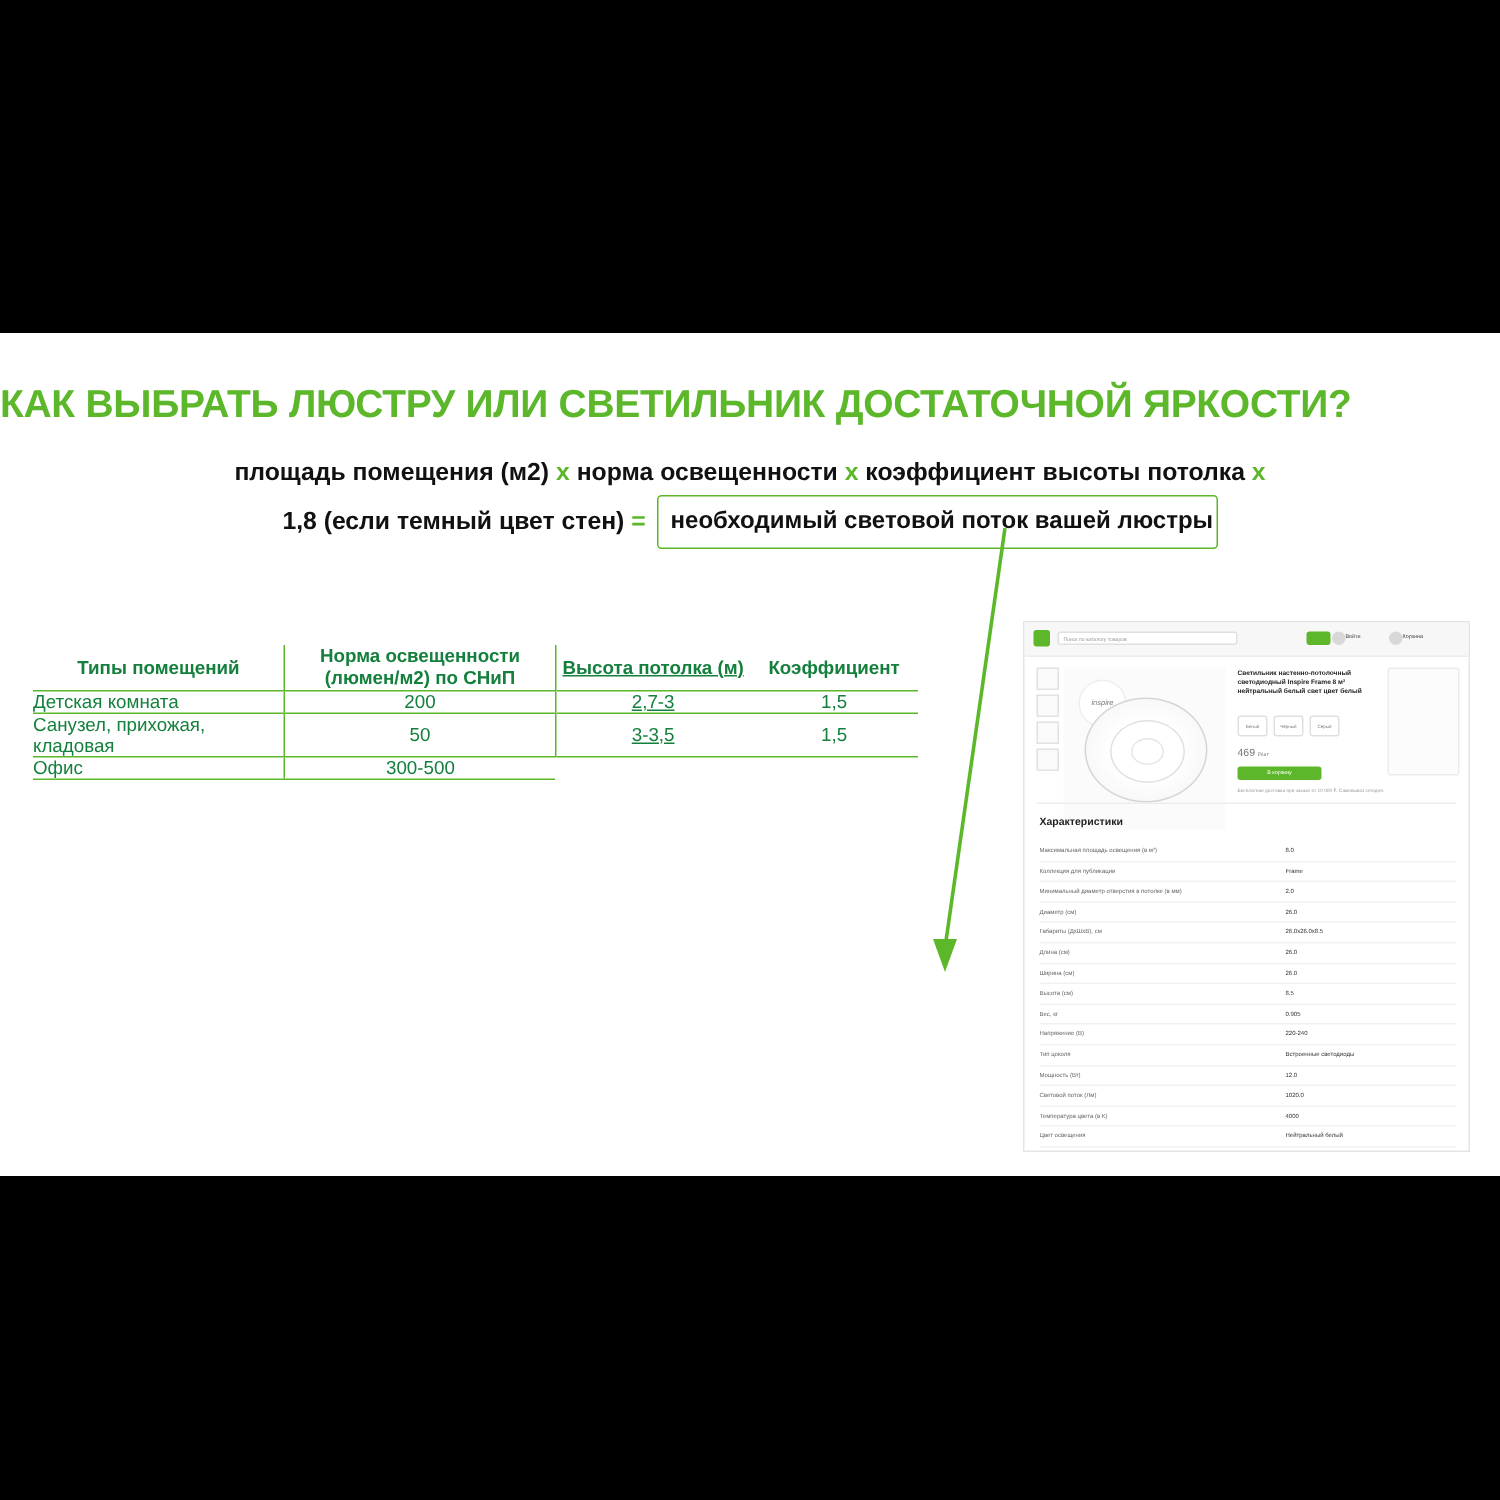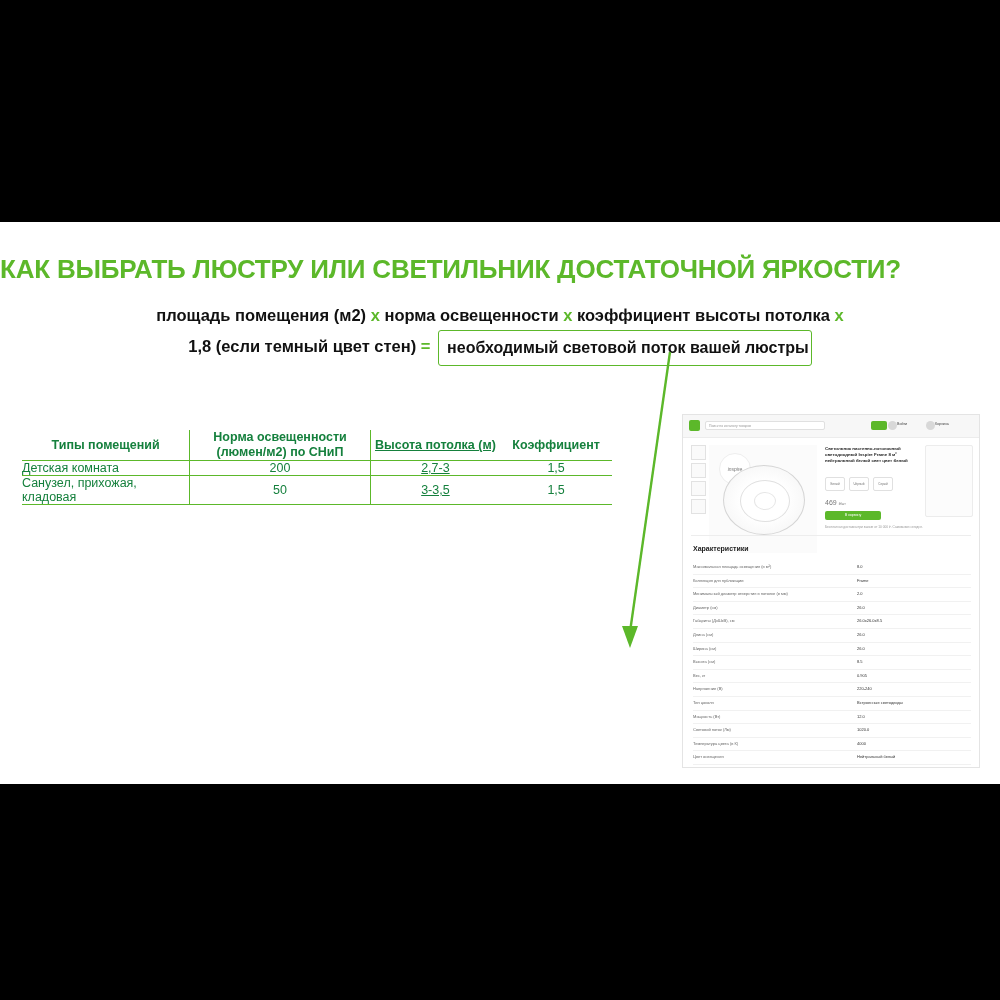--- a/index.html
+++ b/index.html
@@ -269,20 +269,26 @@
       </tr>
 
       <tr>
         <td class="col-a cell left hline">Санузел, прихожая, кладовая</td>
         <td class="col-b cell center hline vline-1">50</td>
         <td class="col-c cell center hline vline-1">3-3,5</td>
         <td class="col-d cell center hline">1,5</td>
       </tr>
 
 
+      <tr>
+        <td class="col-a cell left hline">Офис</td>
+        <td class="col-b cell center hline vline-1">300-500</td>
+        <td class="col-c cell center vline-1 nb"></td>
+        <td class="col-d cell center nb"></td>
+      </tr>
 
     </tbody>
       </table>
   </div>
 
   <svg id="arrow" viewBox="0 0 140 380">
     <path d="M 70 10 L 30 290" stroke="#5cb82a" stroke-width="2.4" fill="none"></path>
     <path d="M 30 306 L 22 284 L 38 284 Z" fill="#5cb82a"></path>
   </svg>
 

